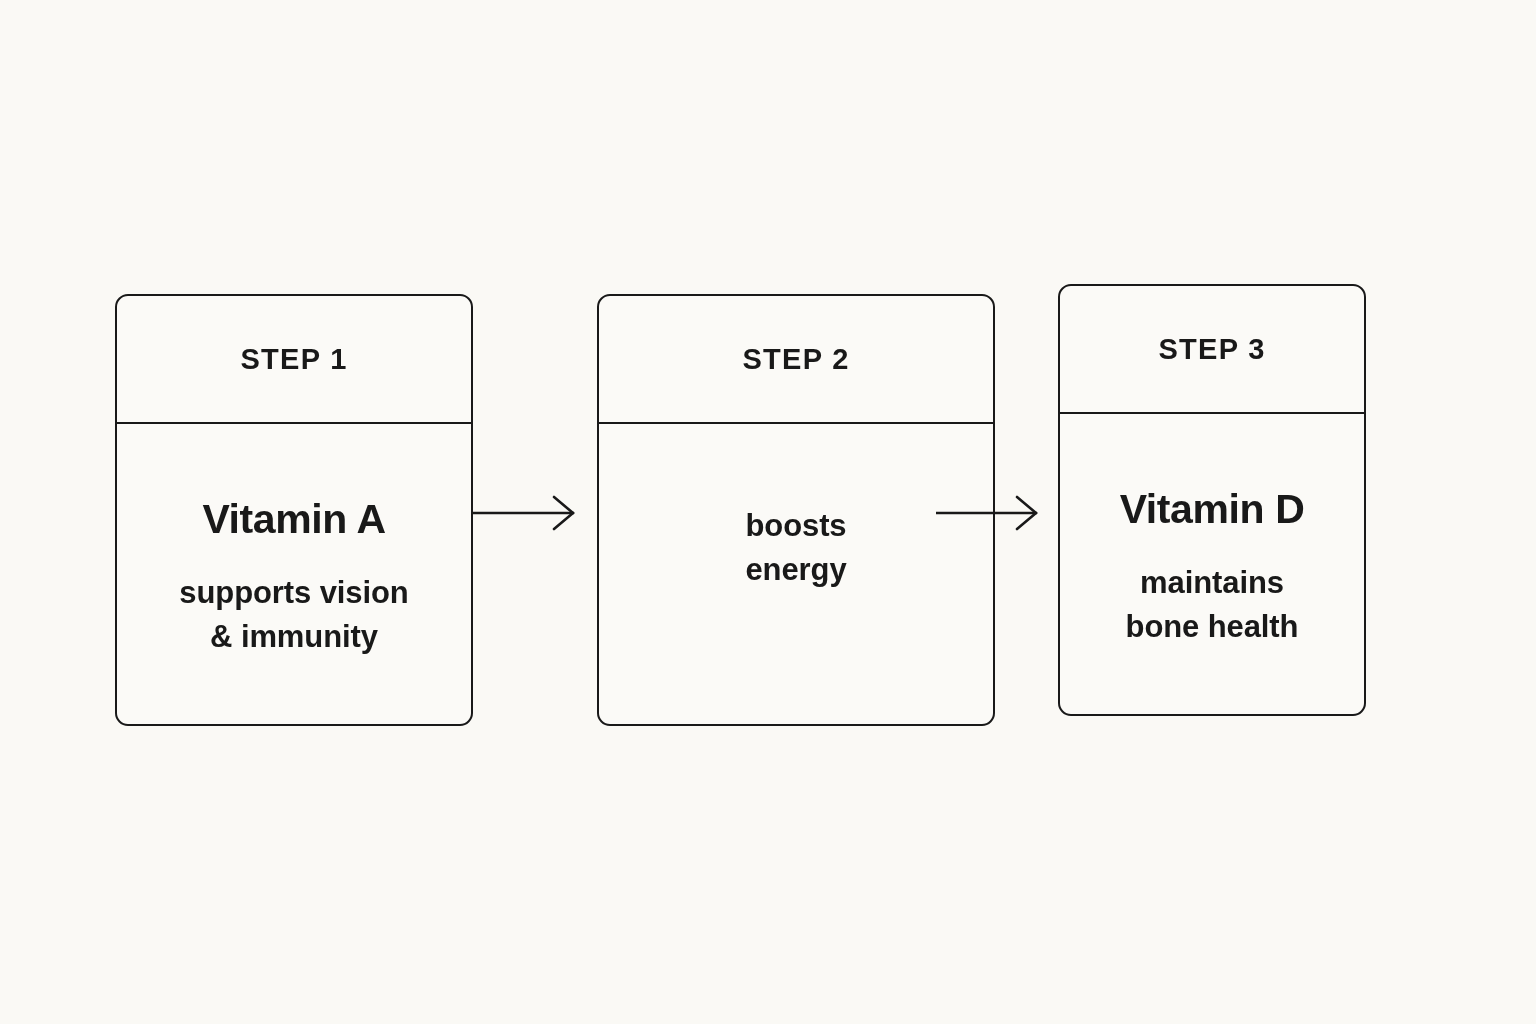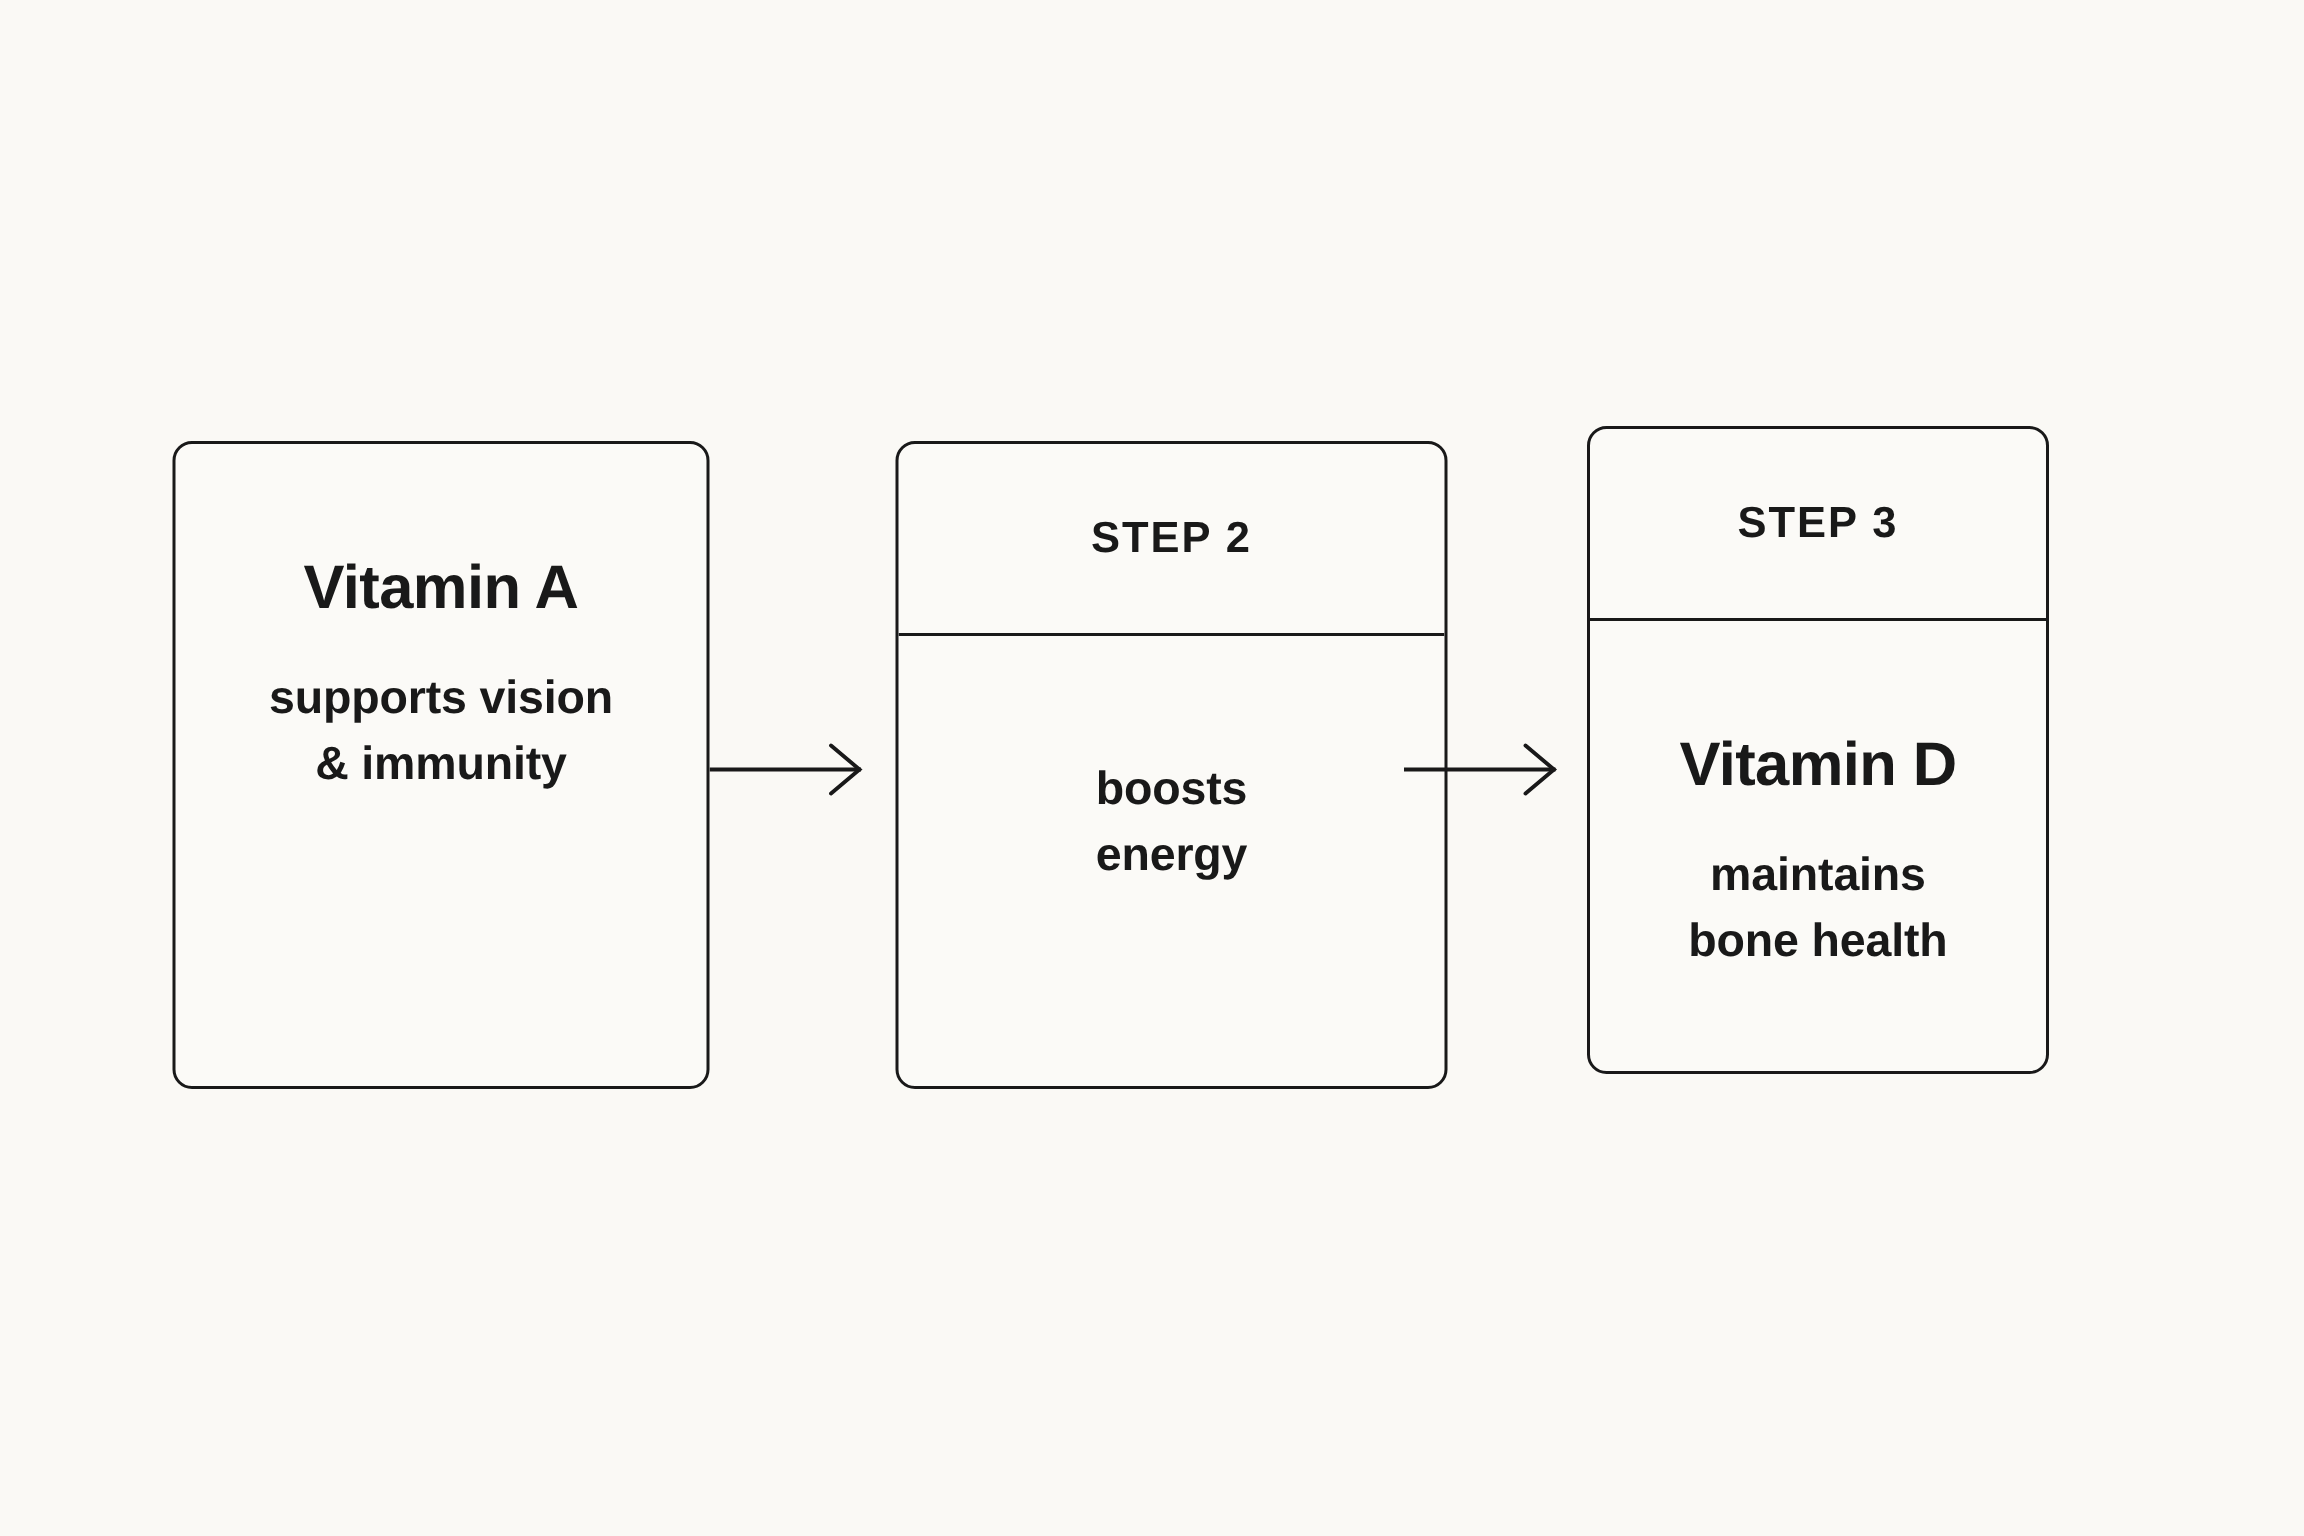--- a/index.html
+++ b/index.html
@@ -30,21 +30,21 @@
     box-sizing: border-box;
     background: #fbfaf7;
     border: 2.5px solid #191919;
     border-radius: 13px;
     overflow: hidden;
     display: flex;
     flex-direction: column;
   }
 
   .card-1 { left: 115px; top: 294px; width: 358px; height: 432px; }
-  .card-2 { left: 597px; top: 294px; width: 368px; height: 432px; justify-content: space-between; }
+  .card-2 { left: 597px; top: 294px; width: 398px; height: 432px; justify-content: space-between; }
   .card-3 { left: 1058px; top: 284px; width: 308px; height: 432px; }
 
   .card-header {
     height: 126px;
     flex: 0 0 126px;
     border-bottom: 2.5px solid #191919;
     display: flex;
     align-items: center;
     justify-content: center;
   }
@@ -97,20 +97,23 @@
   .arrow-1 { left: 473px; width: 122px; }
   .arrow-2 { left: 936px; width: 121px; }
   .flow-arrow svg { display: block; }
 </style>
 </head>
 <body>
 
 <div id="flow-canvas">
 
   <div class="step-card card-1">
+    <div class="card-header">
+      <div class="step-label">STEP 1</div>
+    </div>
     <div class="card-body">
       <div class="item-title">Vitamin A</div>
       <div class="item-desc">supports vision
 &amp; immunity</div>
     </div>
   </div>
 
   <div class="flow-arrow arrow-1">
     <svg width="122" height="40" viewBox="0 0 122 40">
       <line x1="0" y1="20" x2="101" y2="20" stroke="#191919" stroke-width="2.6" stroke-linecap="butt"></line>

